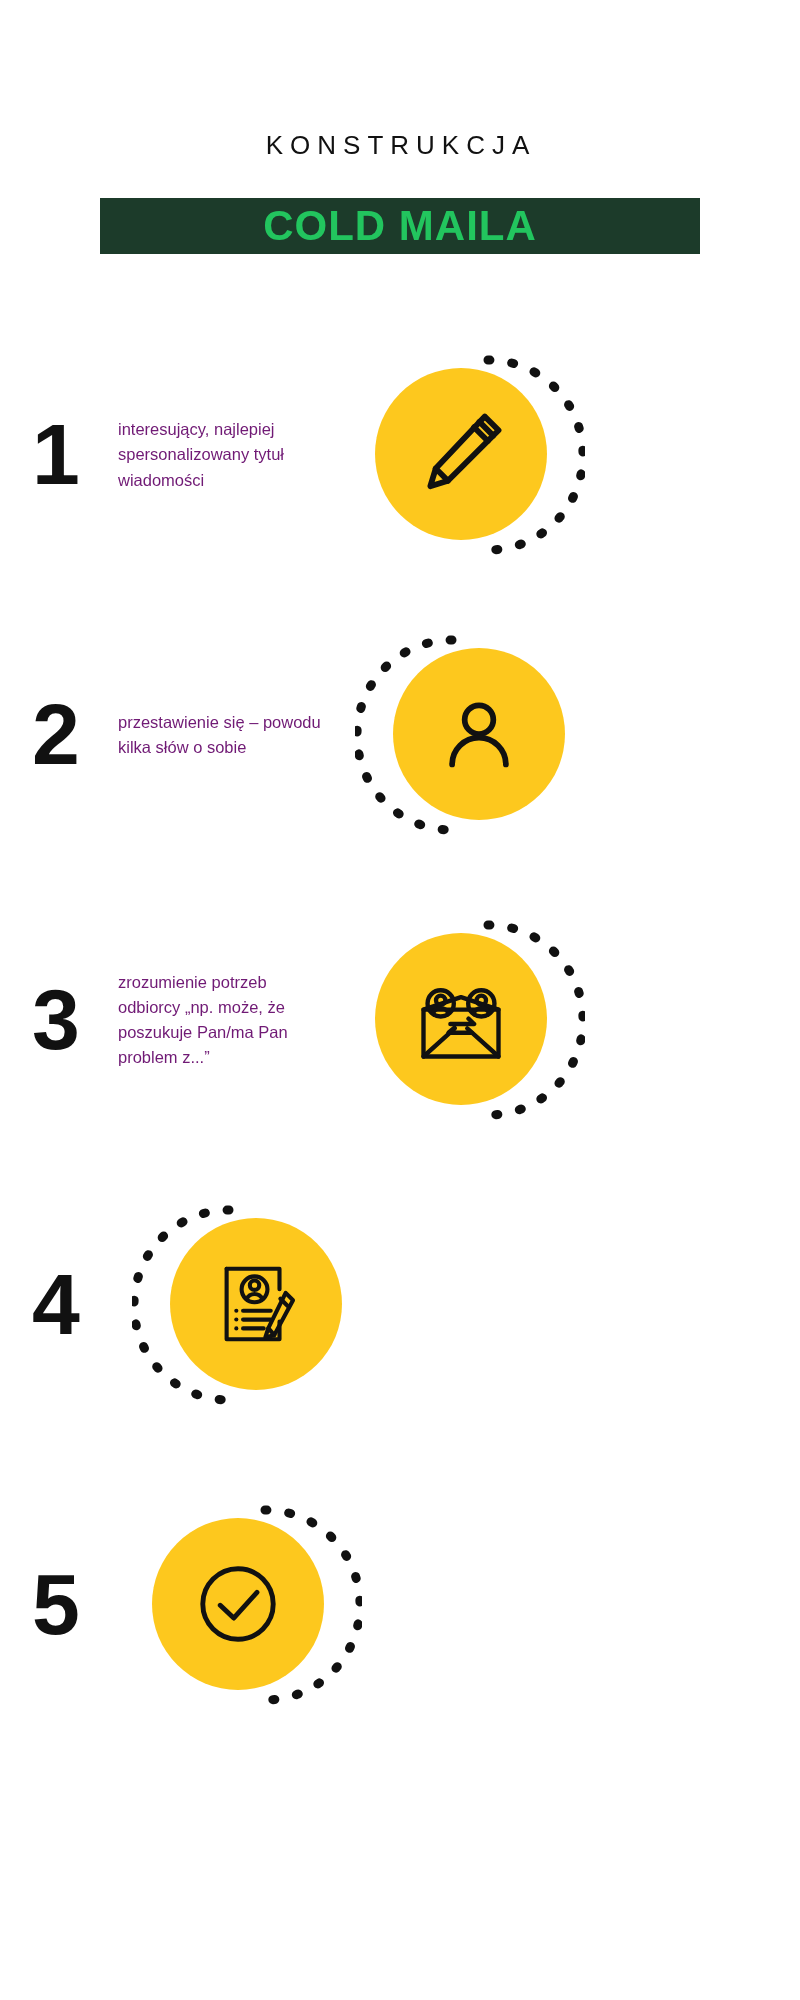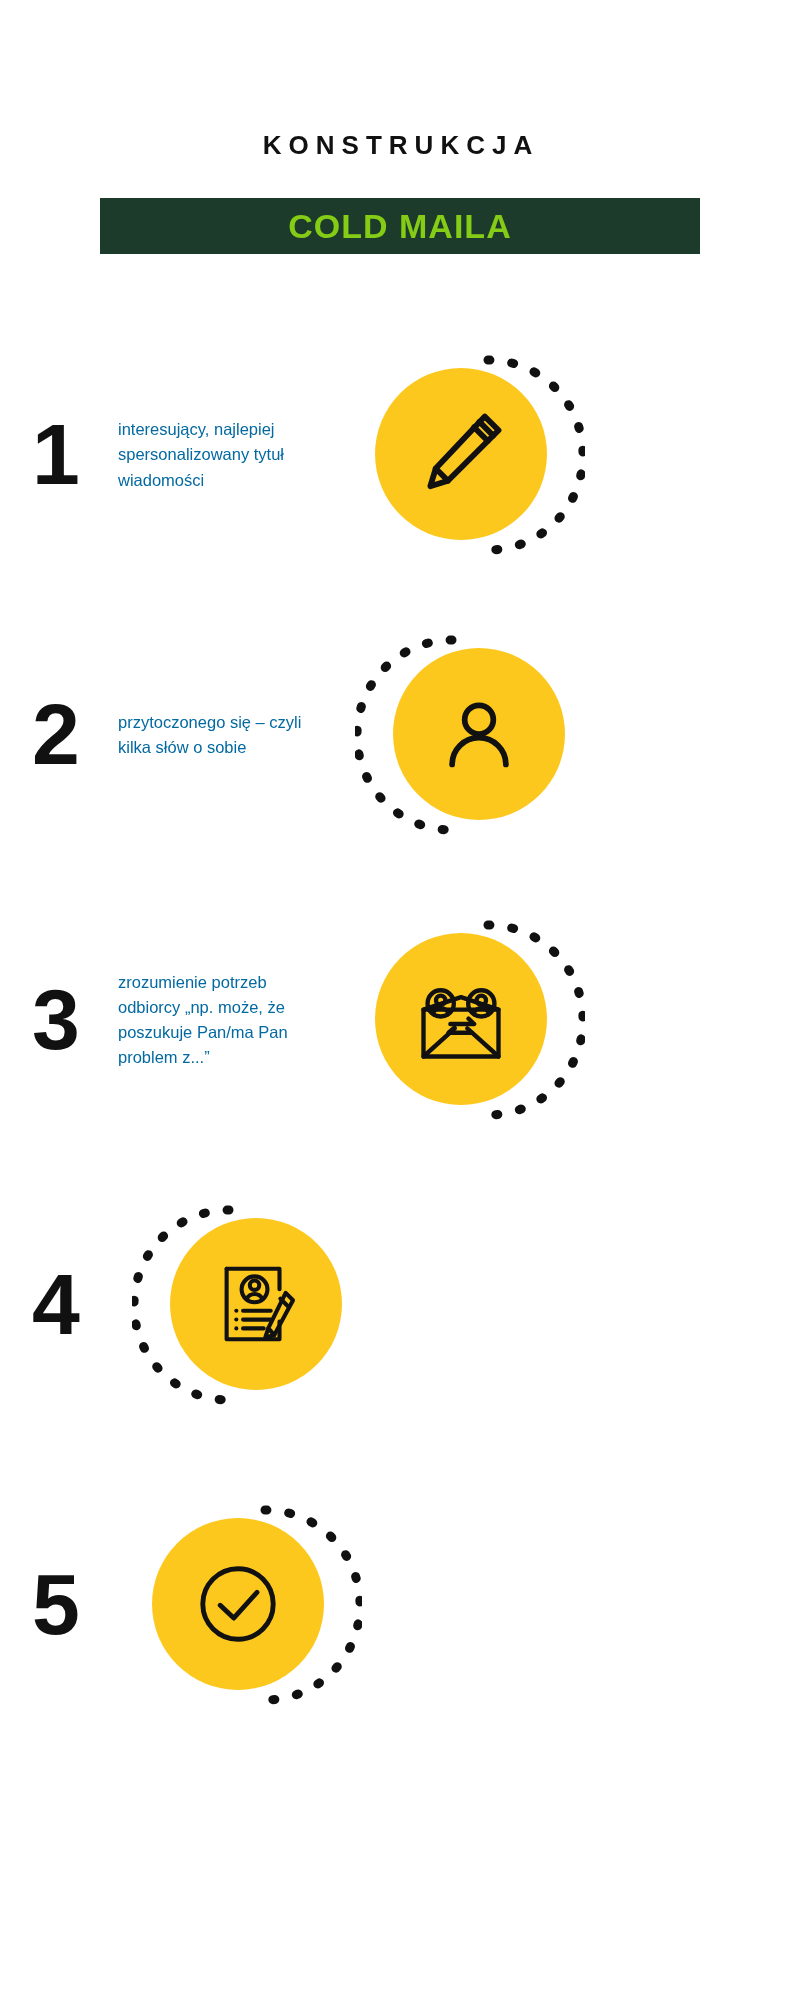--- a/index.html
+++ b/index.html
@@ -26,40 +26,40 @@
   .header {
     position: absolute;
     top: 132px;
     left: 0;
     width: 800px;
     text-align: center;
   }
   .kicker {
     font-size: 26px;
     letter-spacing: 7px;
-    font-weight: 700;
+    font-weight: 400;
     color: #111111;
     text-align: center;
     line-height: 1;
     padding-left: 2px;
   }
   .title-band {
     position: absolute;
     top: 198px;
     left: 100px;
     width: 600px;
     height: 56px;
     background: #1c3b2a;
     display: flex;
     align-items: center;
     justify-content: center;
   }
   .title-band-text {
-    color: #84cc16;
-    font-size: 34px;
+    color: #22c55e;
+    font-size: 42px;
     font-weight: bold;
     letter-spacing: 1px;
     line-height: 1;
   }
 
   
   .steps {
     position: absolute;
     top: 0;
     left: 0;
@@ -82,21 +82,21 @@
     line-height: 0.9;
     color: #111111;
     letter-spacing: -2px;
   }
   .step-text {
     flex: 0 0 215px;
     width: 215px;
     margin-left: 8px;
     font-size: 16.5px;
     line-height: 1.52;
-    color: #0369a1;
+    color: #701a75;
     white-space: pre-line;
   }
   .step-icon-wrap {
     flex: 0 0 230px;
     width: 230px;
     height: 230px;
     margin-left: 22px;
     position: relative;
   }
   .icon-circle {
@@ -163,21 +163,21 @@
               <path d="M5.4 15.8 L8.6 19"></path>
               <path d="M15.4 5 L19 8.6"></path>
             </svg>
           </span>
         </div>
       </div>
     </div>
 
     <div class="step" id="step-2">
       <div class="step-num">2</div>
-      <div class="step-text">przytoczonego się – czyli kilka słów o sobie</div>
+      <div class="step-text">przestawienie się – powodu kilka słów o sobie</div>
       <div class="step-icon-wrap">
         <svg class="dashed-arc" viewBox="0 0 230 214">
           <path d="M 97 12 A 95 95 0 0 0 97 202" fill="none" stroke="#111111" stroke-width="9" stroke-linecap="round" stroke-dasharray="2 22"></path>
         </svg>
         <div class="icon-circle shift-right">
           <span>
             <svg class="icon-svg" width="86" height="86" viewBox="0 0 24 24" fill="none" stroke="#111111" stroke-width="1.6" stroke-linecap="round" stroke-linejoin="round">
               <circle cx="12" cy="8" r="4"></circle>
               <path d="M4.5 20.5 a7.5 7.5 0 0 1 15 0"></path>
             </svg>

